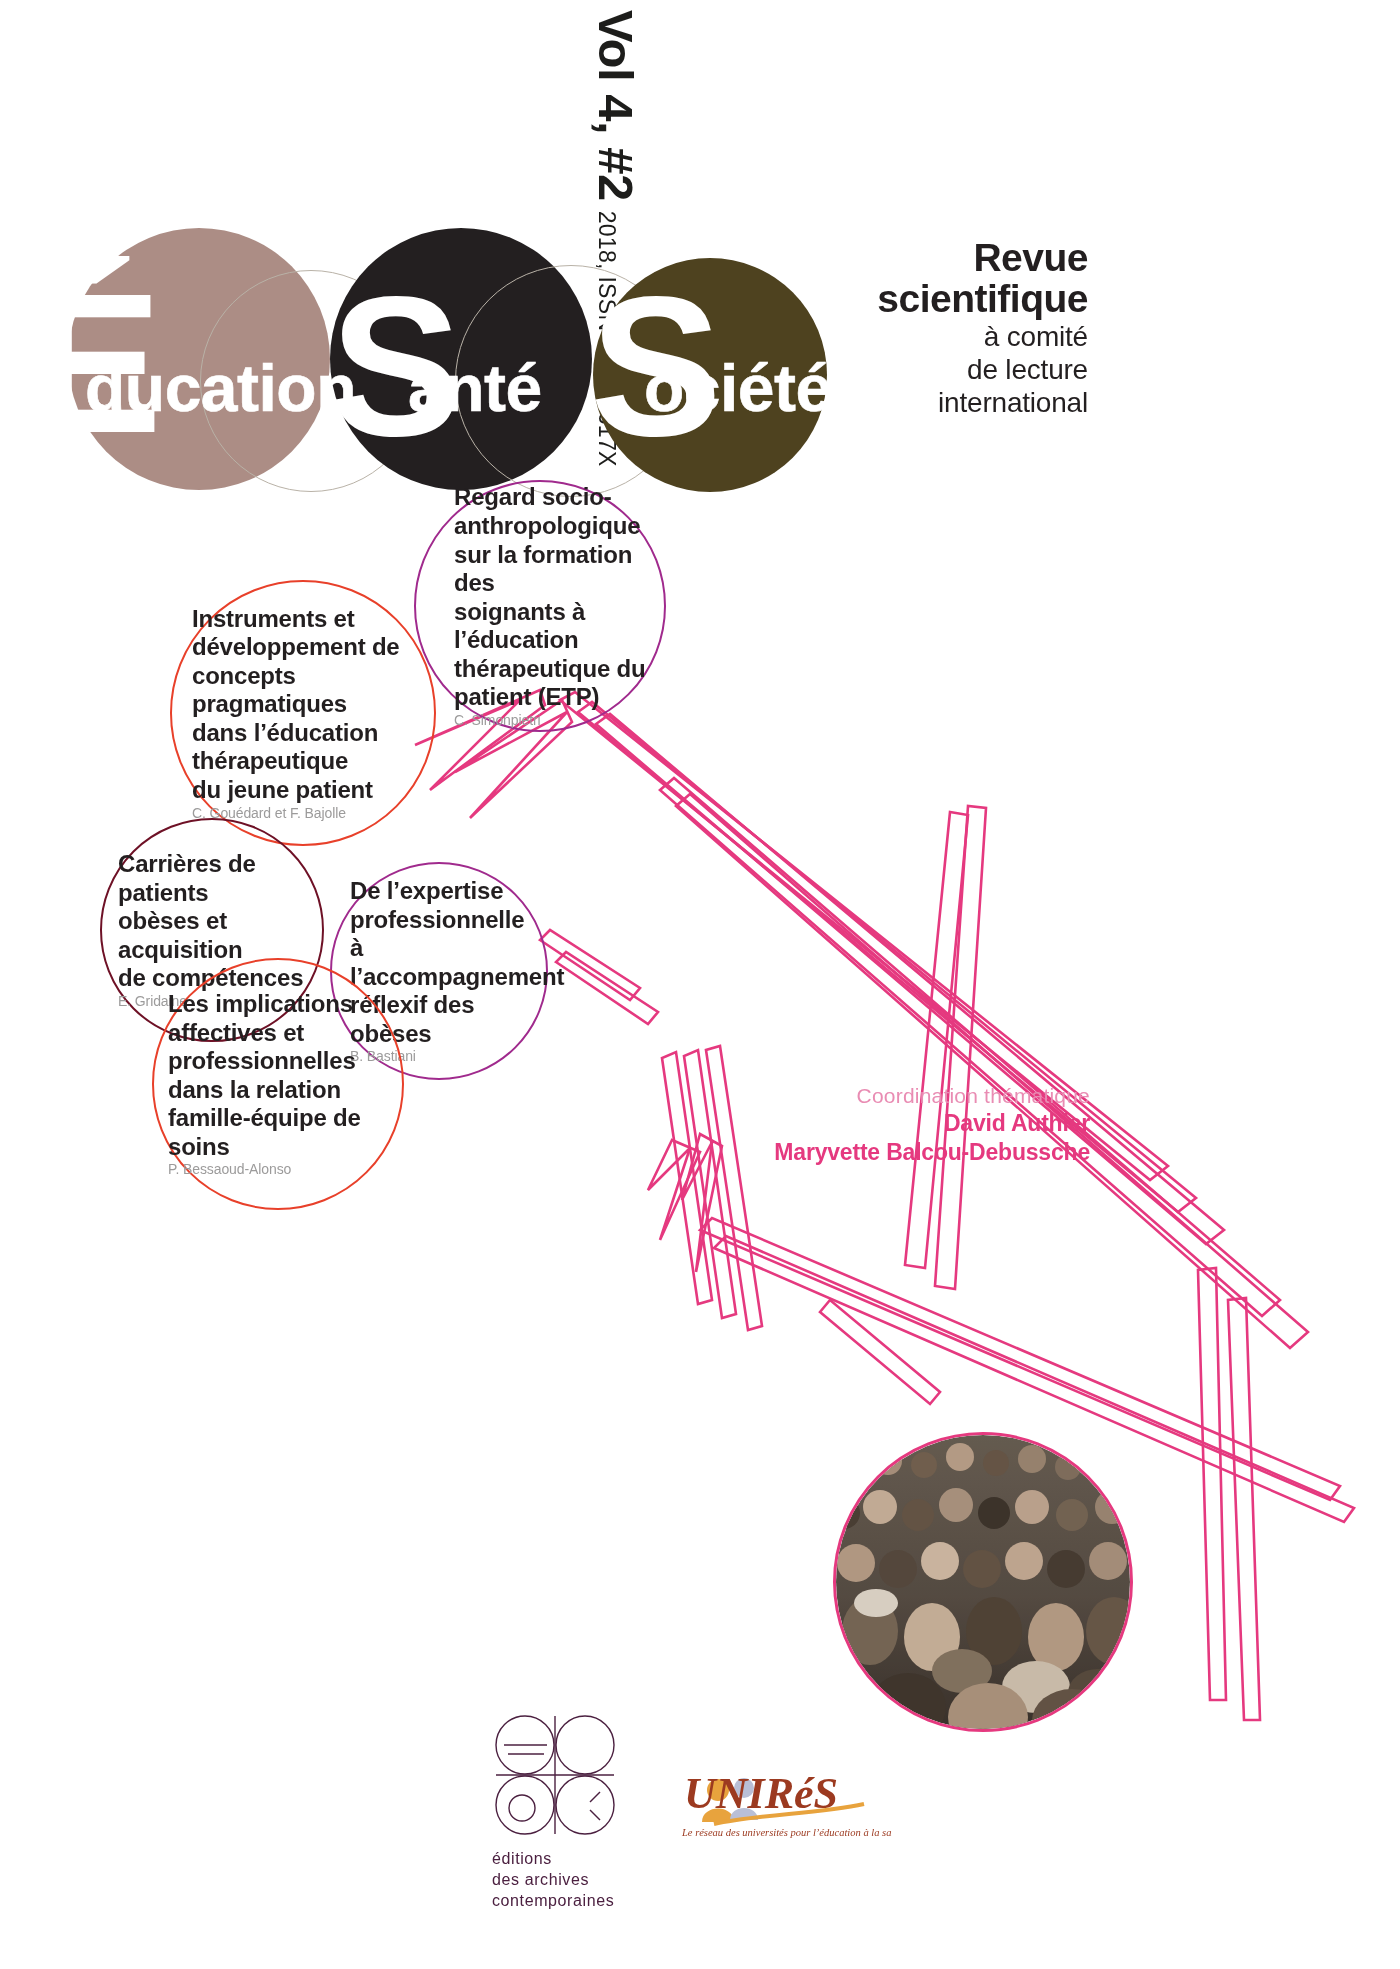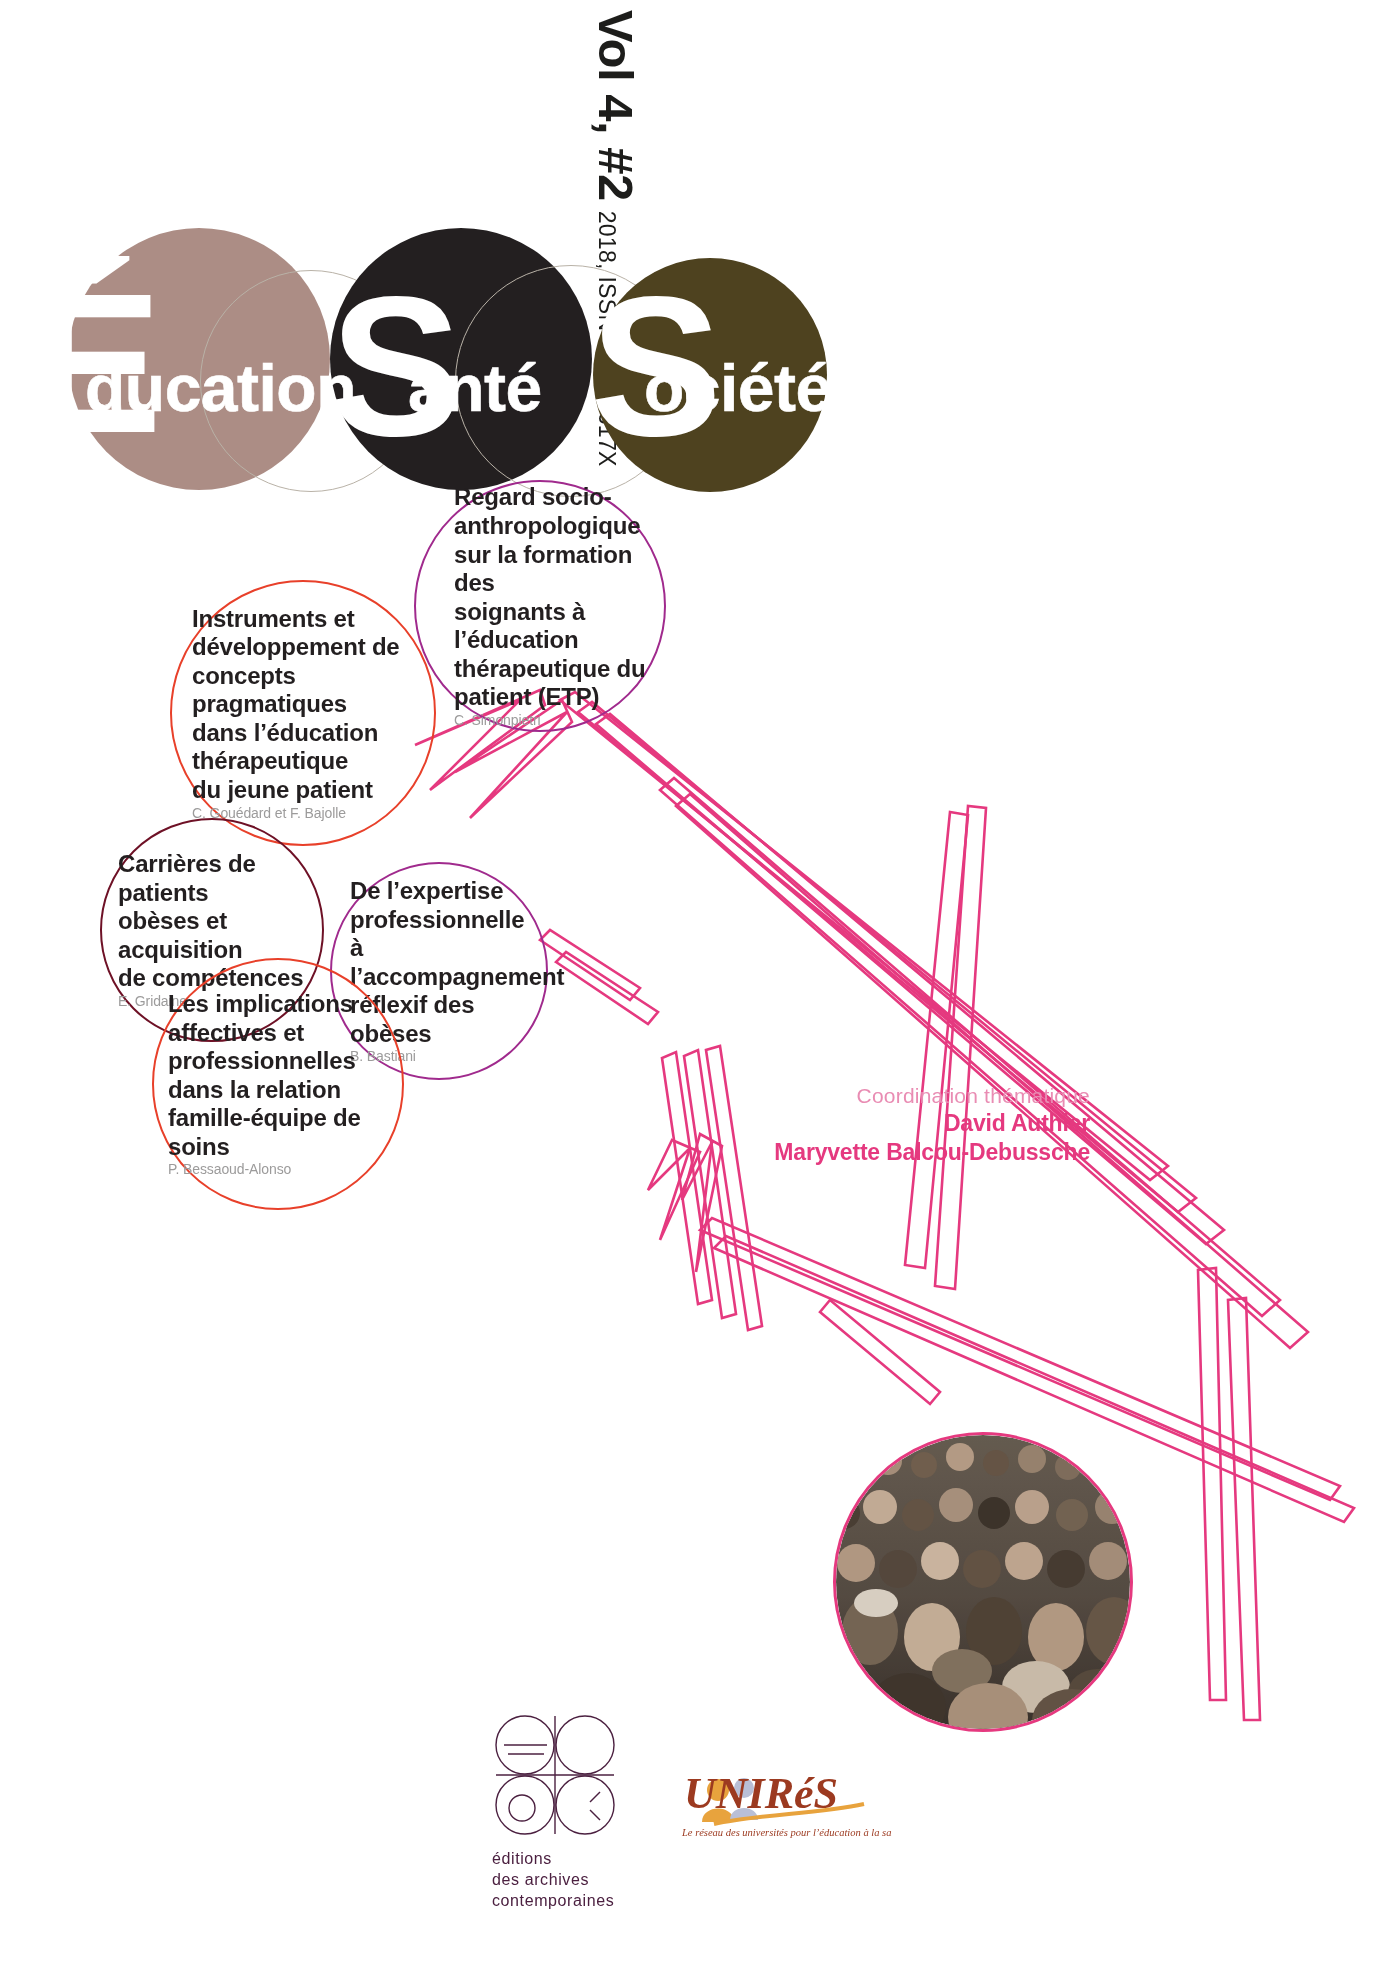--- a/index.html
+++ b/index.html
@@ -272,20 +272,27 @@
   <div id="logo-o-circle" class="logo-circle"></div>
 
   <div id="letter-e" class="logo-letter">É</div>
   <div id="letter-s1" class="logo-letter">S</div>
   <div id="letter-s2" class="logo-letter">S</div>
 
   <div id="word-ducation" class="logo-word">ducation</div>
   <div id="word-ante" class="logo-word">anté</div>
   <div id="word-ocietes" class="logo-word">ociétés</div>
 
+  <div id="revue-block">
+    <div id="revue-line1">Revue</div>
+    <div id="revue-line2">scientifique</div>
+    <div class="revue-sub">à comité</div>
+    <div class="revue-sub">de lecture</div>
+    <div class="revue-sub">international</div>
+  </div>
 
   <svg id="ribbons" viewBox="0 0 1400 1969" xmlns="http://www.w3.org/2000/svg">
     <g fill="none" stroke="#e5397f" stroke-width="2.6">
 
       <path d="M 540 690 L 415 745 L 520 700 L 430 790 L 545 705 Z"></path>
       <path d="M 562 700 L 455 772 L 567 712 L 470 818 L 572 722 Z"></path>
 
       <path d="M 560 700 L 1150 1180 L 1168 1166 L 575 692 Z"></path>
       <path d="M 578 712 L 1178 1212 L 1196 1198 L 592 702 Z"></path>
       <path d="M 596 724 L 1206 1244 L 1224 1230 L 610 714 Z"></path>

